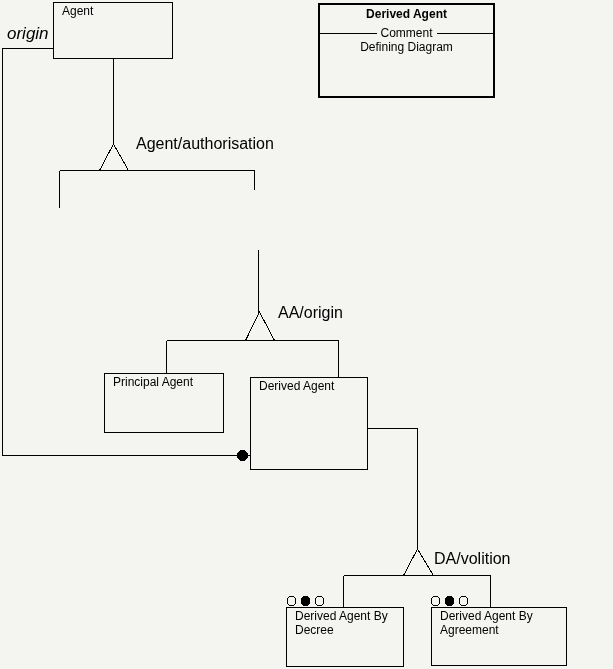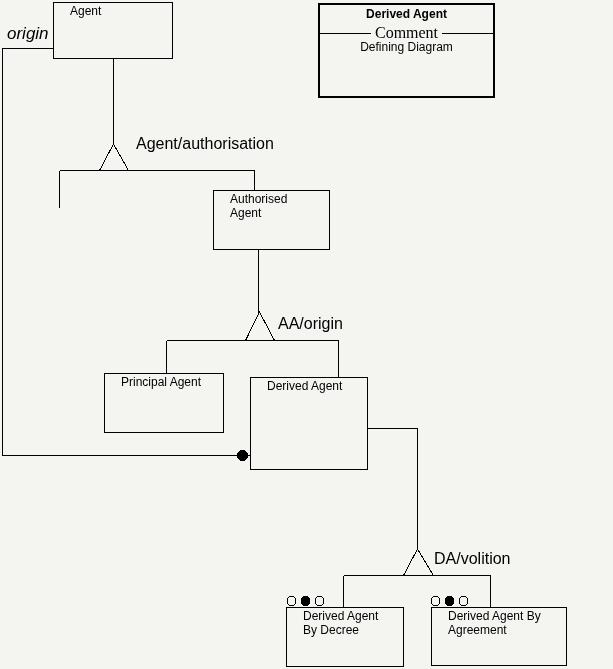--- a/index.html
+++ b/index.html
@@ -19,21 +19,21 @@
     position: absolute;
     left: 0; top: 0;
     width: 613px; height: 669px;
   }
   .node {
     position: absolute;
     border: 1px solid #000;
     background: #f4f4f1;
     font-size: 12px;
     line-height: 14px;
-    padding: 1px 16px;
+    padding: 1px 8px;
     box-sizing: border-box;
     overflow: hidden;
   }
   .edge-label {
     position: absolute;
     font-size: 16px;
     line-height: 14px;
     white-space: nowrap;
   }
   .edge-label.italic {
@@ -62,35 +62,34 @@
     gap: 4px;
     margin-top: 4px;
     height: 14px;
   }
   .tb-divider .rule {
     flex: 1;
     height: 1px;
     background: #000;
   }
   .tb-divider .rule-label {
-    font-size: 16px;
+    font-size: 12px;
     line-height: 14px;
-    font-family: Liberation Serif, serif;
   }
   
   #node-agent        { left: 53px;  top: 2px;   width: 120px; height: 57px; }
   #node-authorised   { left: 213px; top: 190px; width: 117px; height: 60px; }
   #node-principal    { left: 104px; top: 373px; width: 120px; height: 60px; }
   #node-derived      { left: 250px; top: 377px; width: 118px; height: 93px; }
   #node-decree       { left: 286px; top: 607px; width: 118px; height: 60px; }
   #node-agreement    { left: 431px; top: 607px; width: 136px; height: 59px; }
   
   #label-origin              { left: 7px;   top: 27px; }
   #label-agent-authorisation { left: 136px; top: 137px; }
-  #label-aa-origin           { left: 278px; top: 317px; text-align: right; }
+  #label-aa-origin           { left: 278px; top: 306px; text-align: right; }
   #label-da-volition         { left: 434px; top: 552px; }
 </style>
 </head>
 <body>
 
 <div id="canvas">
 
   <svg id="wires" width="613" height="669" viewBox="0 0 613 669" stroke="#000" fill="none" stroke-width="1" shape-rendering="crispEdges">
 
     <path d="M113.5,59 V145"></path>
@@ -124,21 +123,20 @@
     <circle cx="291.5" cy="601" r="4.5"></circle>
     <circle cx="305.5" cy="601" r="4.5" fill="#000"></circle>
     <circle cx="319.5" cy="601" r="4.5"></circle>
 
     <circle cx="435.5" cy="601" r="4.5"></circle>
     <circle cx="449.5" cy="601" r="4.5" fill="#000"></circle>
     <circle cx="463.5" cy="601" r="4.5"></circle>
   </svg>
 
   <div class="node" id="node-agent">Agent</div>
-  <div class="node" id="node-authorised">Authorised Agent</div>
   <div class="node" id="node-principal">Principal Agent</div>
   <div class="node" id="node-derived">Derived Agent</div>
   <div class="node" id="node-decree">Derived Agent By Decree</div>
   <div class="node" id="node-agreement">Derived Agent By Agreement</div>
 
   <span class="edge-label italic" id="label-origin">origin</span>
   <span class="edge-label" id="label-agent-authorisation">Agent/authorisation</span>
   <span class="edge-label" id="label-aa-origin">AA/origin</span>
   <span class="edge-label" id="label-da-volition">DA/volition</span>
 

